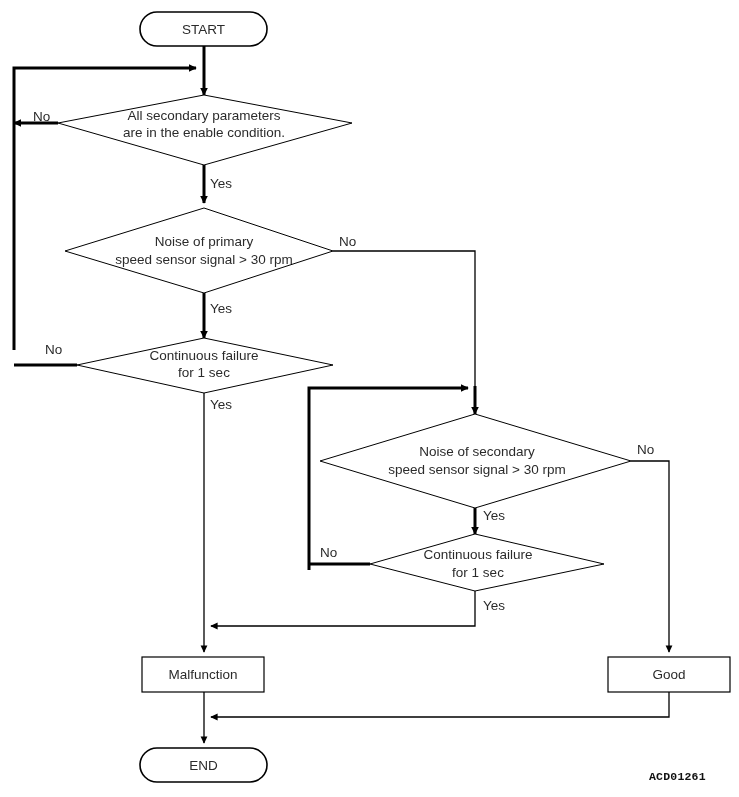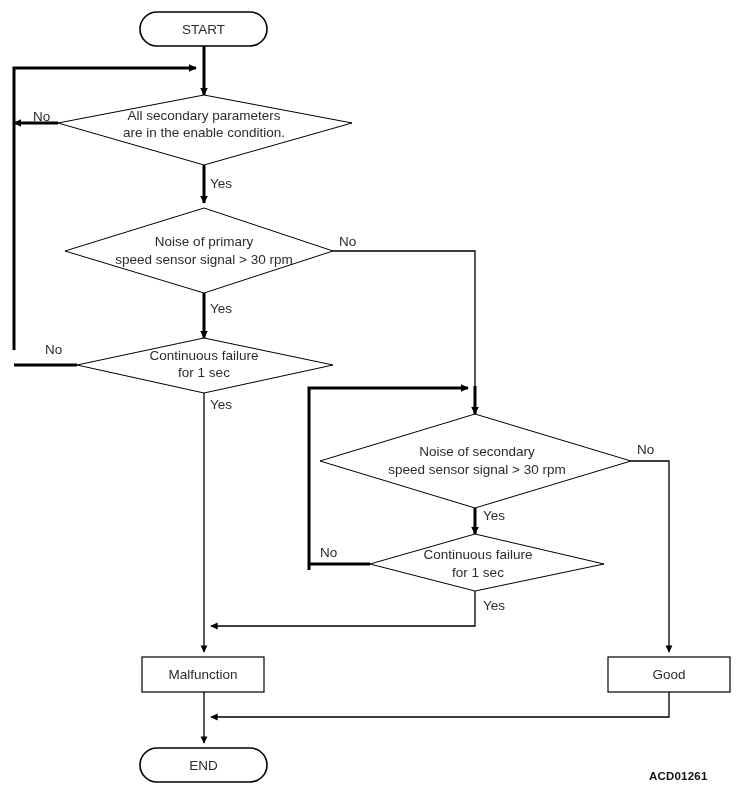--- a/index.html
+++ b/index.html
@@ -57,21 +57,21 @@
     stroke-width: 3.0;
     fill: none;
   }
   .conn-thin {
     stroke: #000000;
     stroke-width: 1.3;
     fill: none;
   }
   .code-label {
     position: absolute;
-    font-family: Liberation Sans, sans-serif;
+    font-family: Liberation Mono, monospace;
     font-size: 11.5px;
     font-weight: bold;
     color: #111111;
     letter-spacing: 0.2px;
   }
 </style>
 </head>
 <body>
 
 <div id="page">

